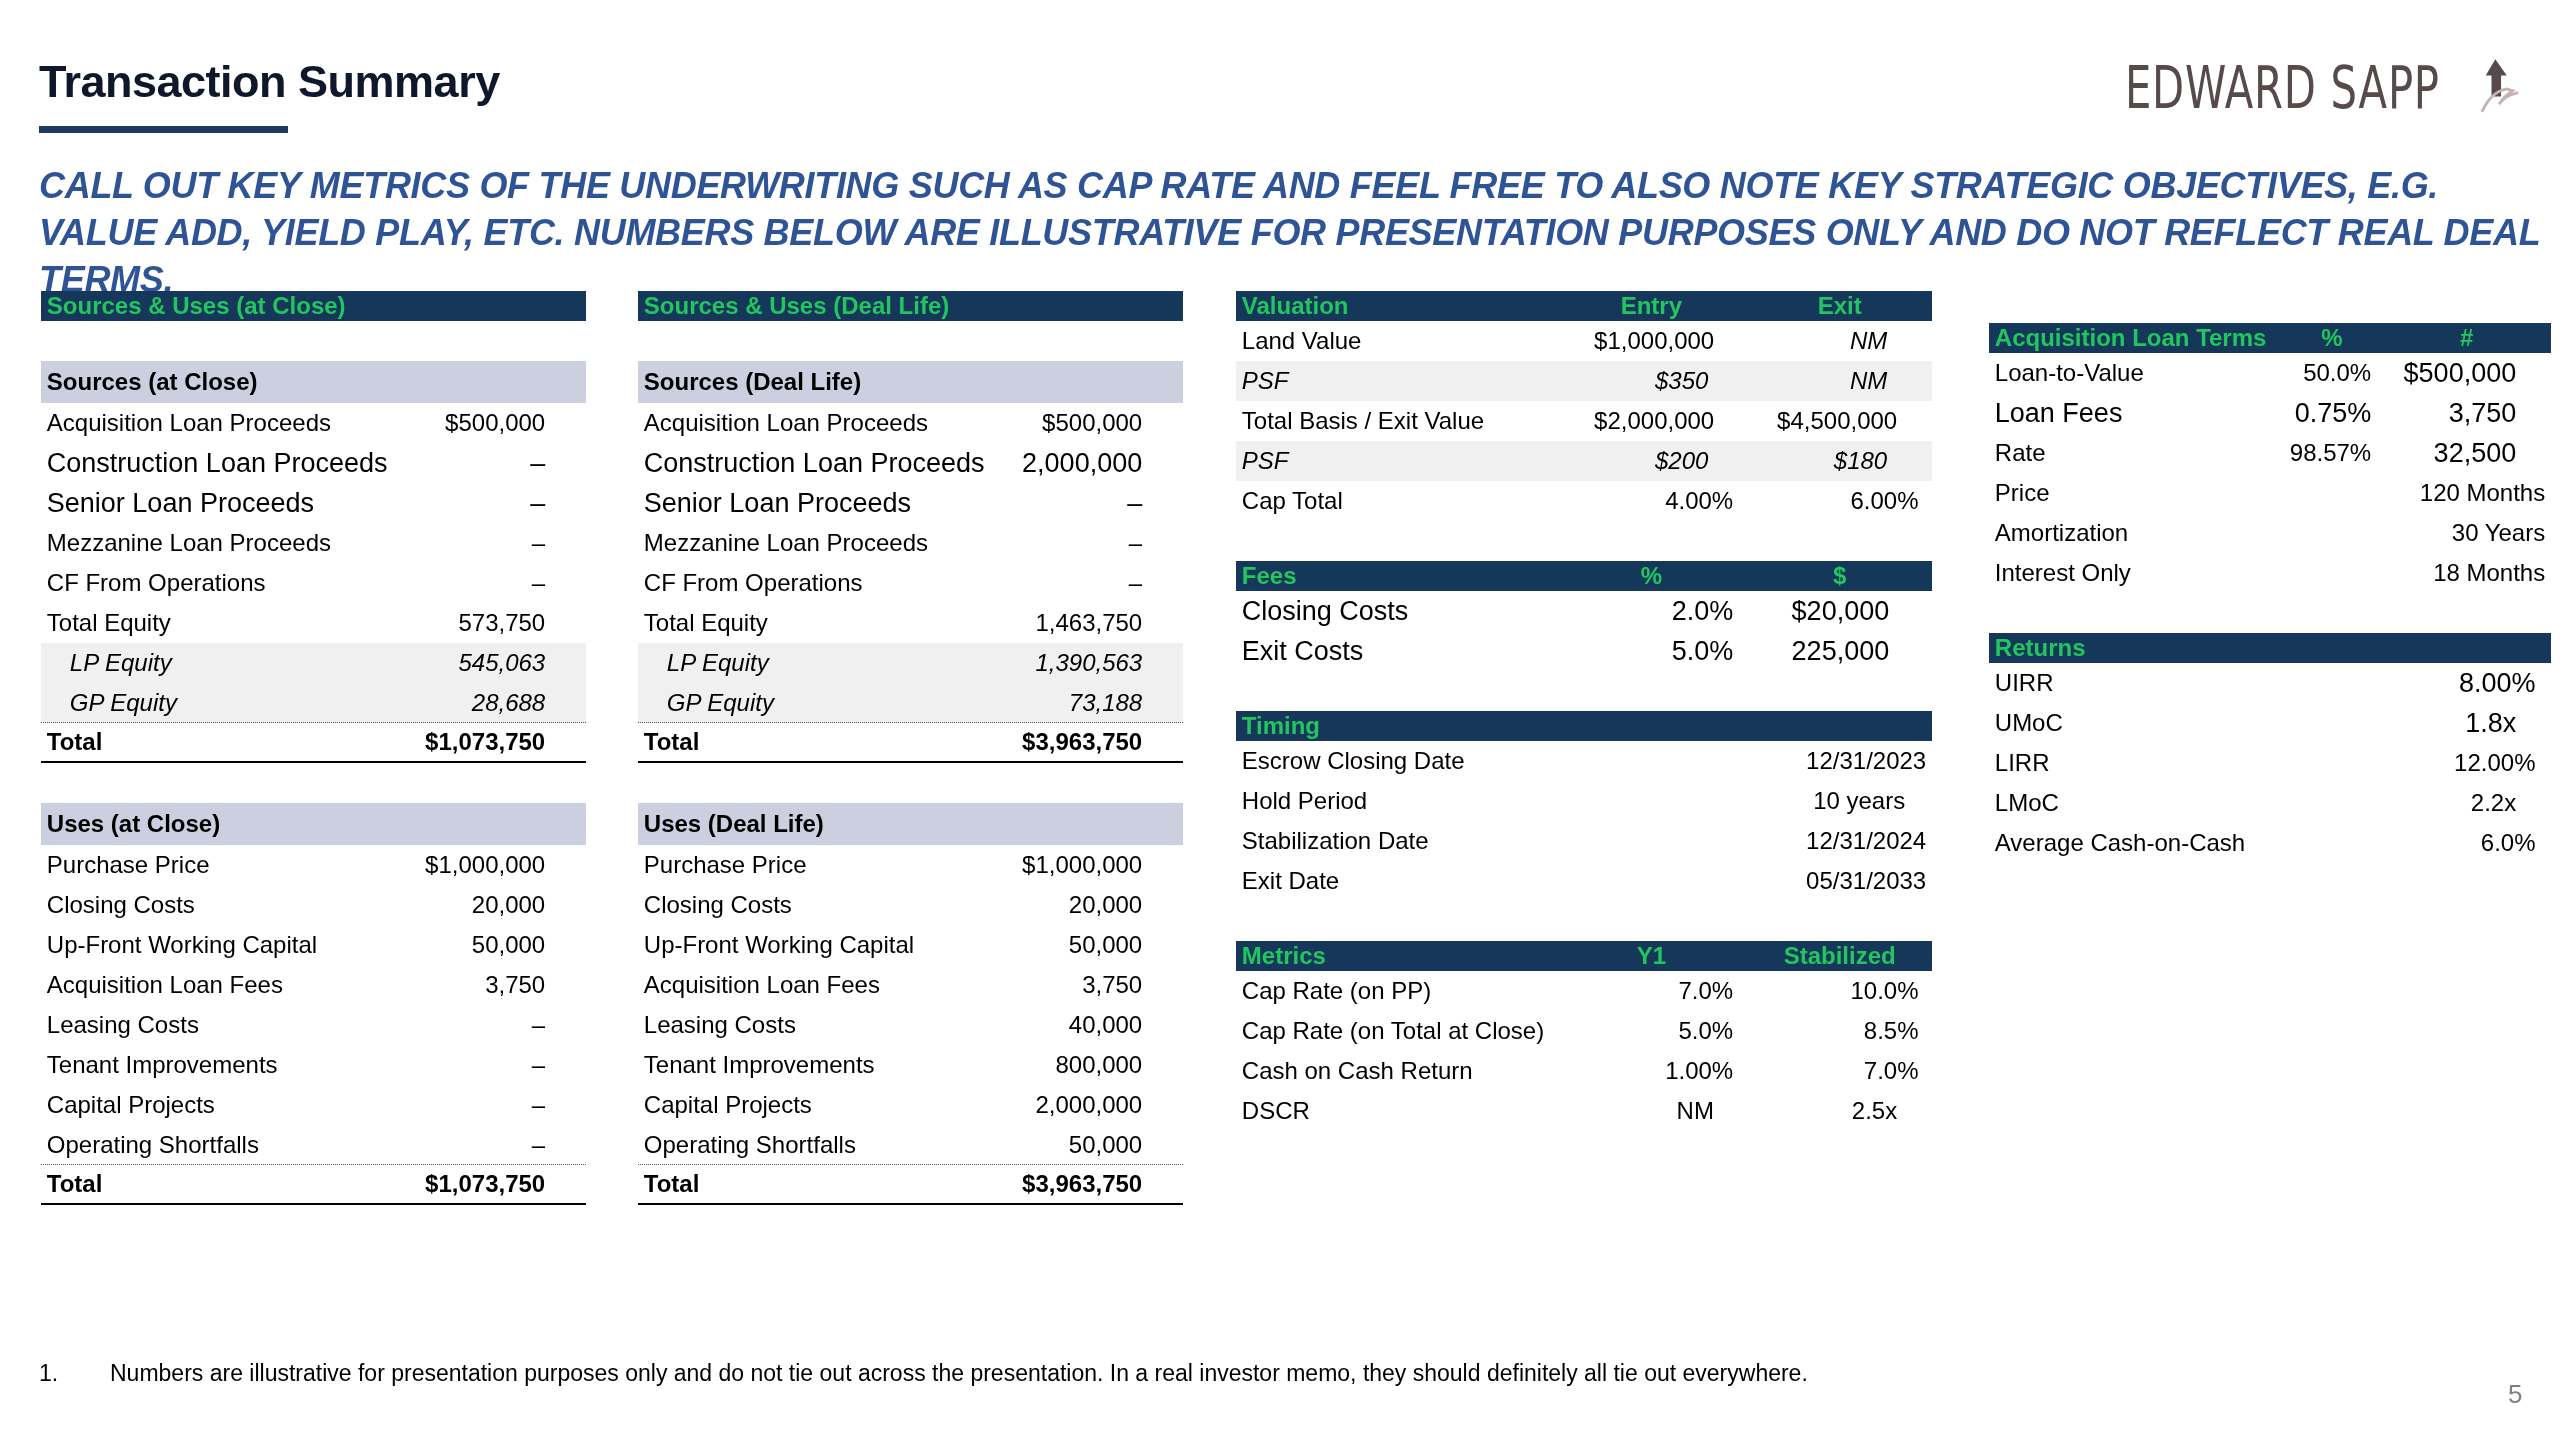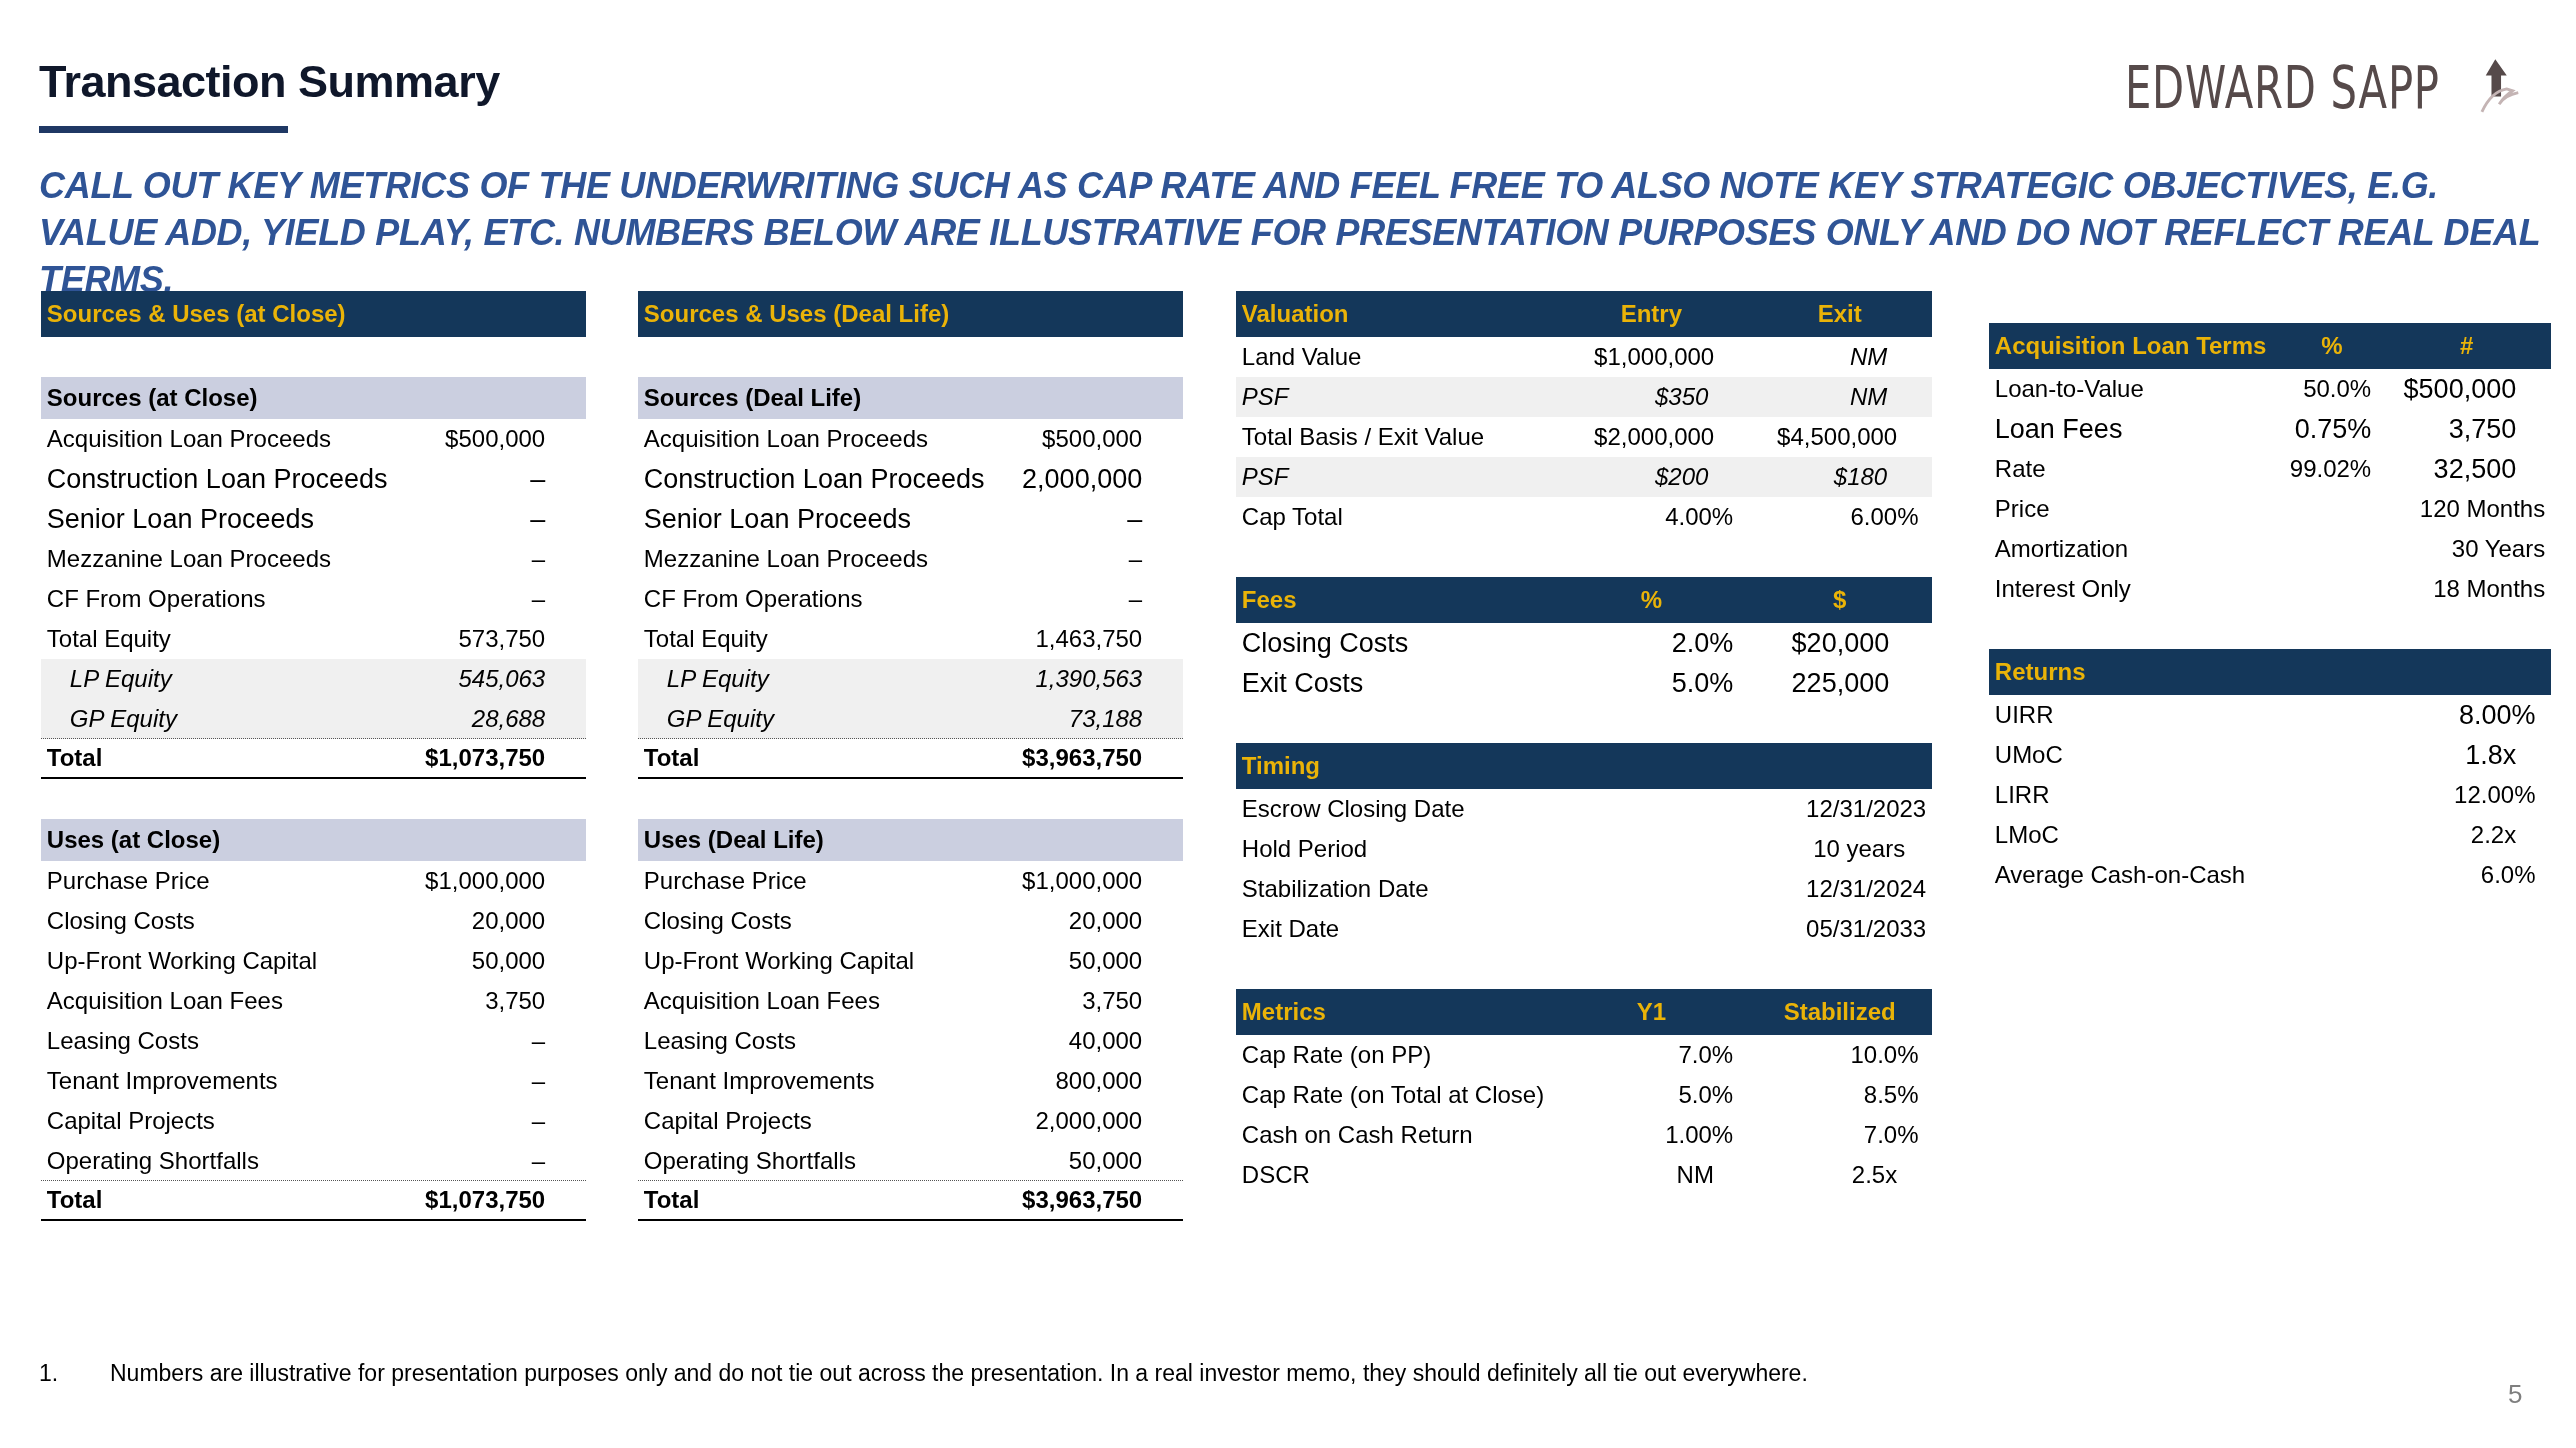--- a/index.html
+++ b/index.html
@@ -12,21 +12,21 @@
   .logo { position: absolute; left: 2125px; top: 56px; height: 64px; display: flex; align-items: center; }
   .logo-text { font-family: "DejaVu Sans", sans-serif; font-size: 58px; color: #564a4a; letter-spacing: 1px; transform: scaleX(0.72); transform-origin: left center; white-space: nowrap; display: inline-block; }
   .logo-icon { position: absolute; left: 2480px; top: 56px; width: 44px; height: 60px; }
 
   .callout { position: absolute; left: 39px; top: 162px; width: 2511px; font-size: 36px; line-height: 47px; font-weight: bold; font-style: italic; color: #2f5496; letter-spacing: -0.3px; }
 
   .table { position: absolute; font-size: 24px; }
   .row { display: flex; align-items: center; height: 40px; padding: 0 5.8px; white-space: nowrap; }
   .row .lbl { flex: 1; }
   .row .v { text-align: right; }
-  .hdr { background: #14375a; color: #eab308; font-weight: bold; height: 46px; }
+  .hdr { background: #14375a; color: #22c55e; font-weight: bold; height: 30px; }
   .sub { background: #cbcfe0; font-weight: bold; height: 42px; }
   .shade { background: #f0f0f0; }
   .ital { font-style: italic; }
   .indent .lbl { padding-left: 23px; }
   .dotted { border-bottom: 1.9px dotted #555; }
   .total { font-weight: bold; border-bottom: 2.9px solid #000; }
   .spacer { height: 40px; }
   .big { font-size: 27px; }
 
   
@@ -347,21 +347,21 @@
       <span class="v1 v">50.0%</span>
       <span class="v2 v big" style="padding-right:29px">$500,000</span>
     </div>
   <div class="row big">
       <span class="lbl">Loan Fees</span>
       <span class="v1 v" style="padding-right:0">0.75%</span>
       <span class="v2 v" style="padding-right:29px">3,750</span>
     </div>
   <div class="row">
       <span class="lbl">Rate</span>
-      <span class="v1 v">99.02%</span>
+      <span class="v1 v">98.57%</span>
       <span class="v2 v big" style="padding-right:29px">32,500</span>
     </div>
   <div class="row">
       <span class="lbl">Price</span>
       <span class="vfull v">120 Months</span>
     </div>
   <div class="row">
       <span class="lbl">Amortization</span>
       <span class="vfull v">30 Years</span>
     </div>

